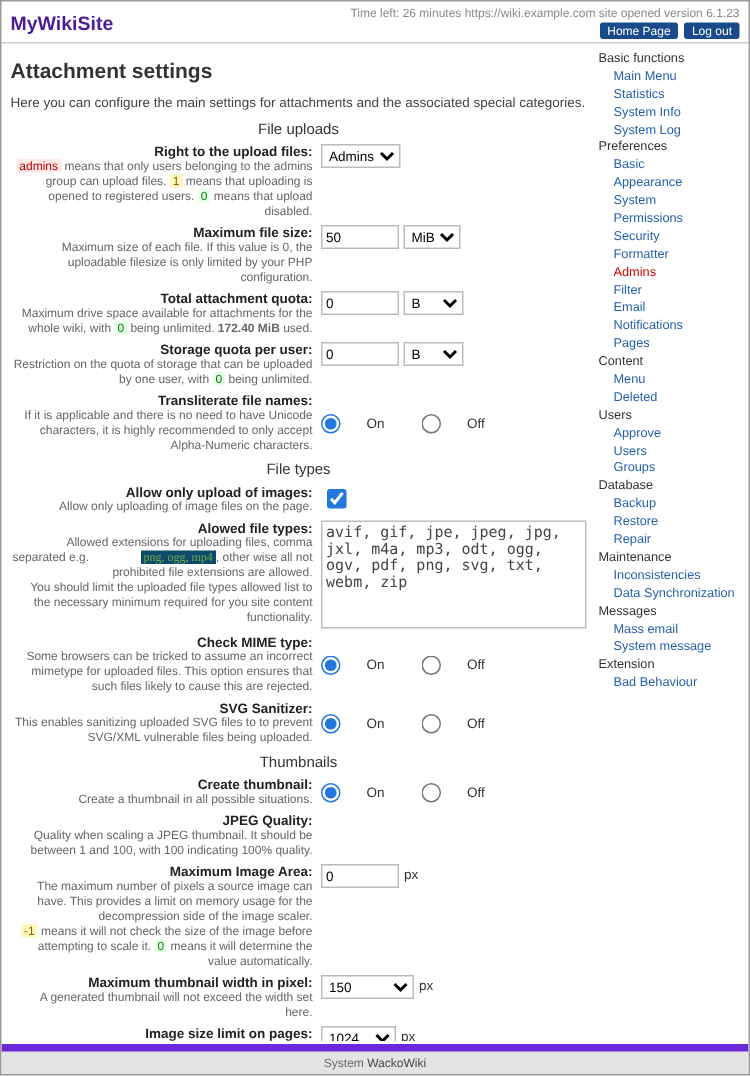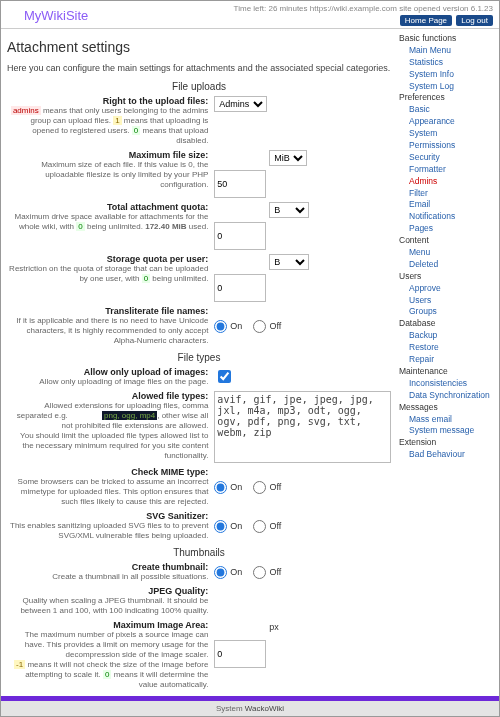--- a/index.html
+++ b/index.html
@@ -15,61 +15,61 @@
     position: relative;
     overflow: hidden;
   }
   .topbar {
     display: flex;
     justify-content: space-between;
     align-items: center;
     padding: 3px 6px 2px 6px;
     border-bottom: 1px solid #ccc;
   }
-  .logo { font-size: 13px; font-weight: normal; color: #8b5cf6; margin-left: 17px; }
+  .logo { font-size: 13px; font-weight: bold; color: #4c1d95; }
   .topright { font-size: 8px; color: #888; text-align: right; }
   .btnrow { margin-top: 2px; }
   .btnrow span {
     display: inline-block;
     background: #1a4a8a;
     color: #fff;
     border-radius: 2px;
     font-size: 8px;
     padding: 1px 5px;
     margin-left: 2px;
     cursor: pointer;
   }
   .layout { display: flex; height: calc(100% - 50px); }
   .main { flex: 1; padding: 6px 8px 0 6px; overflow: hidden; }
   .side { width: 100px; padding: 4px 4px 0 0; font-size: 8.5px; line-height: 1.4; }
   .side .grp { color: #333; }
   .side .lnk { color: #265fab; padding-left: 10px; cursor: pointer; }
   .side .act { color: #c00; padding-left: 10px; cursor: pointer; }
-  h2 { font-size: 14px; font-weight: normal; margin: 4px 0 8px 0; color: #333; }
+  h2 { font-size: 14px; font-weight: bold; margin: 4px 0 8px 0; color: #333; }
   .intro { font-size: 9px; color: #444; margin-bottom: 8px; }
   .section { text-align: center; font-size: 10px; color: #333; margin: 6px 0 4px 0; }
   .row { display: flex; margin-bottom: 4px; }
   .lcol { width: 54%; text-align: right; padding-right: 6px; }
   .rcol { width: 46%; text-align: left; display: flex; align-items: flex-start; gap: 3px; }
   .lbl { font-weight: bold; font-size: 9px; color: #222; }
   .help { font-size: 8px; color: #666; line-height: 1.25; }
   .hl-red { background: #ffe8e8; color: #b00; padding: 0 2px; }
   .hl-yel { background: #fff7c0; color: #886600; padding: 0 2px; }
   .hl-grn { background: #e8ffe8; color: #008000; padding: 0 2px; }
-  .hl-code { background: #0f172a; color: #7a4; padding: 0 2px; font-family: Liberation Sans, sans-serif; margin-left: 32px; }
+  .hl-code { background: #0c4a6e; color: #7a4; padding: 0 2px; font-family: Liberation Serif, serif; margin-left: 32px; }
   select, input[type=number], textarea {
     font-size: 9px; border: 1px solid #bbb; background: #fff;
   }
   select { height: 16px; }
-  .num { width: 52px; height: 28px; padding: 0 2px; margin-top: 20px; }
+  .num { width: 52px; height: 16px; padding: 0 2px; }
   textarea {
     width: 180px; height: 72px; font-family: Consolas, monospace;
     font-size: 10px; padding: 2px; resize: none; color: #444;
   }
-  .radio { display: flex; align-items: center; gap: 3px; font-size: 9px; }
+  .radio { display: flex; align-items: center; gap: 17px; font-size: 9px; }
   .radio input { margin: 0; accent-color: #2277dd; }
   .unit { font-size: 9px; color: #333; padding-top: 2px;}
   .footer {
     position: absolute; bottom: 0; left: 0; right: 0;
     background: #e4e4e4; text-align: center; font-size: 8px;
     color: #666; padding: 3px 0; border-top: 5px solid #6d28d9;
   }
   .footer a { color: #444; }
   .chk { accent-color: #2277dd; }
 </style>
@@ -225,20 +225,24 @@
         <div class="lbl">Maximum Image Area:</div>
         <div class="help"><span>The maximum number of pixels a source image can have. This provides a limit on memory usage for the decompression side of the image scaler.</span><br><span class="hl-yel">-1</span><span> means it will not check the size of the image before attempting to scale it. </span><span class="hl-grn">0</span><span> means it will determine the value automatically.</span></div>
       </div>
       <div class="rcol">
         <input class="num" type="number" value="0" style="">
         <span class="unit">px</span>
       </div>
     </div>
 
     <div class="row">
+      <div class="lcol">
+        <div class="lbl">Maximum thumbnail width in pixel:</div>
+        <div class="help">A generated thumbnail will not exceed the width set here.</div>
+      </div>
       <div class="rcol">
         <select style="width:62px"><option>150</option></select>
         <span class="unit">px</span>
       </div>
     </div>
 
     <div class="row">
       <div class="lcol">
         <div class="lbl">Image size limit on pages:</div>
 

